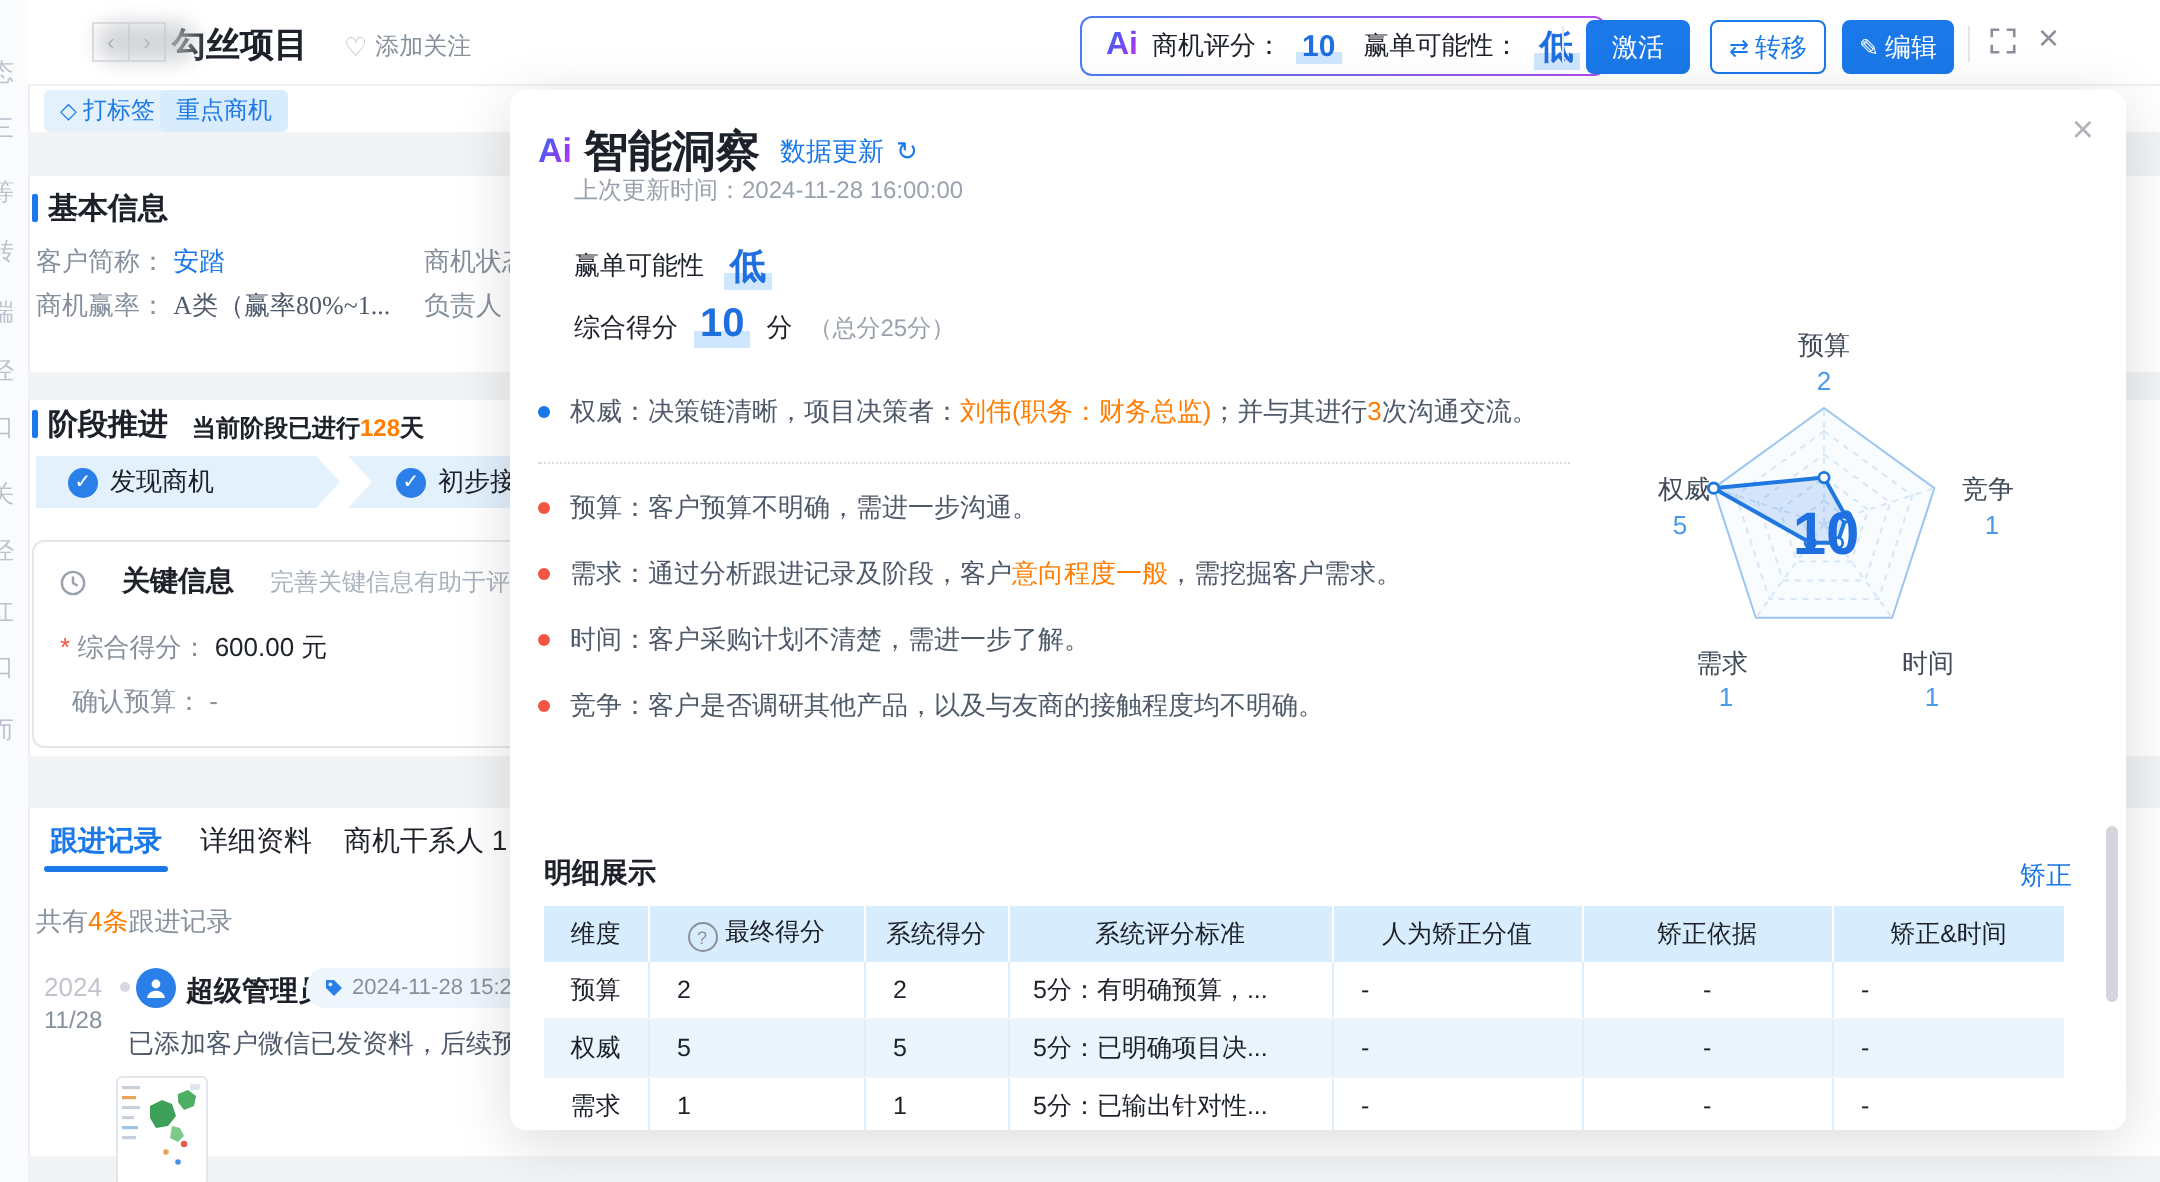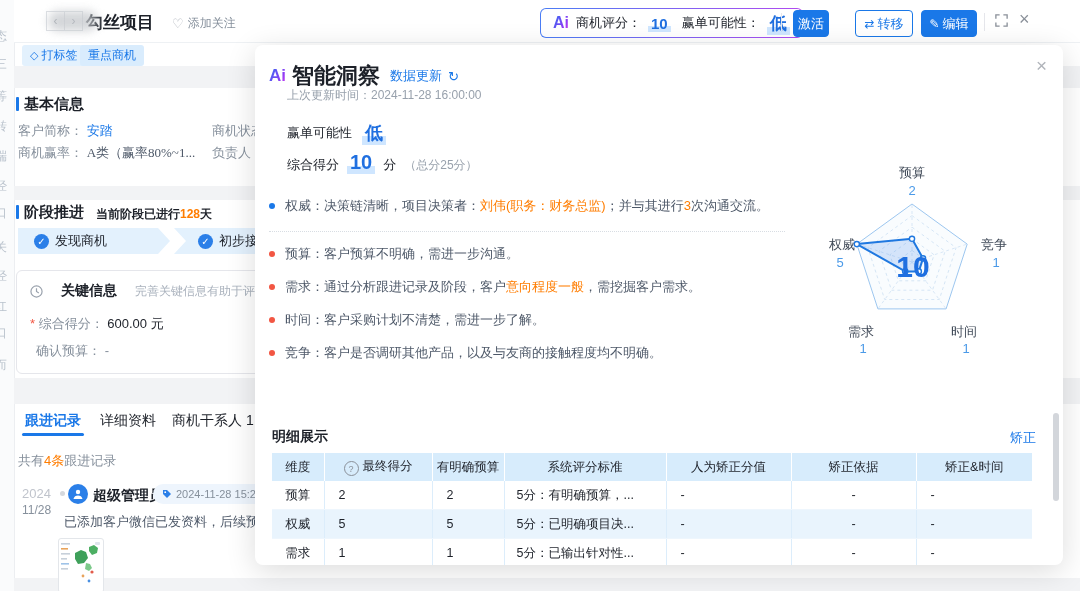--- a/index.html
+++ b/index.html
@@ -80,21 +80,21 @@
   <div class="pillgrad" style="left:540px;top:8px;">
     <span class="ailogo">Ai</span>
     <span class="dark">商机评分：</span>
     <span class="hlnum" style="font-size:15px;">10</span>
     <span class="dark" style="margin-left:4px;">赢单可能性：</span>
     <span class="hlnum" style="font-size:17px;">低</span>
   </div>
 
   <div class="vsep" style="left:781px;top:13px;"></div>
 
-  <div class="btn btn-solid" style="left:793px;top:10px;width:36px;">
+  <div class="btn btn-solid" style="left:793px;top:10px;width:52px;">
     <span>激活</span>
   </div>
   <div class="btn btn-line" style="left:855px;top:10px;width:58px;gap:3px;">
     <span style="font-size:12px;">⇄</span>
     <span>转移</span>
   </div>
   <div class="btn btn-solid" style="left:921px;top:10px;width:56px;gap:3px;">
     <span style="font-size:12px;">✎</span>
     <span>编辑</span>
   </div>
@@ -313,21 +313,21 @@
           <col style="width:72px">
           <col style="width:162px">
         <col style="width:125px">
           <col style="width:125px">
           <col style="width:116px">
       </colgroup>
       <thead>
         <tr>
           <th>维度</th>
           <th><span class="helpq">?</span><span>最终得分</span></th>
-          <th>有明确预算</th>
+          <th>系统得分</th>
           <th>系统评分标准</th>
           <th>人为矫正分值</th>
           <th>矫正依据</th>
           <th>矫正&amp;时间</th>
         </tr>
       </thead>
       <tbody>
         <tr>
           <td class="dim">预算</td>
           <td>2</td>

